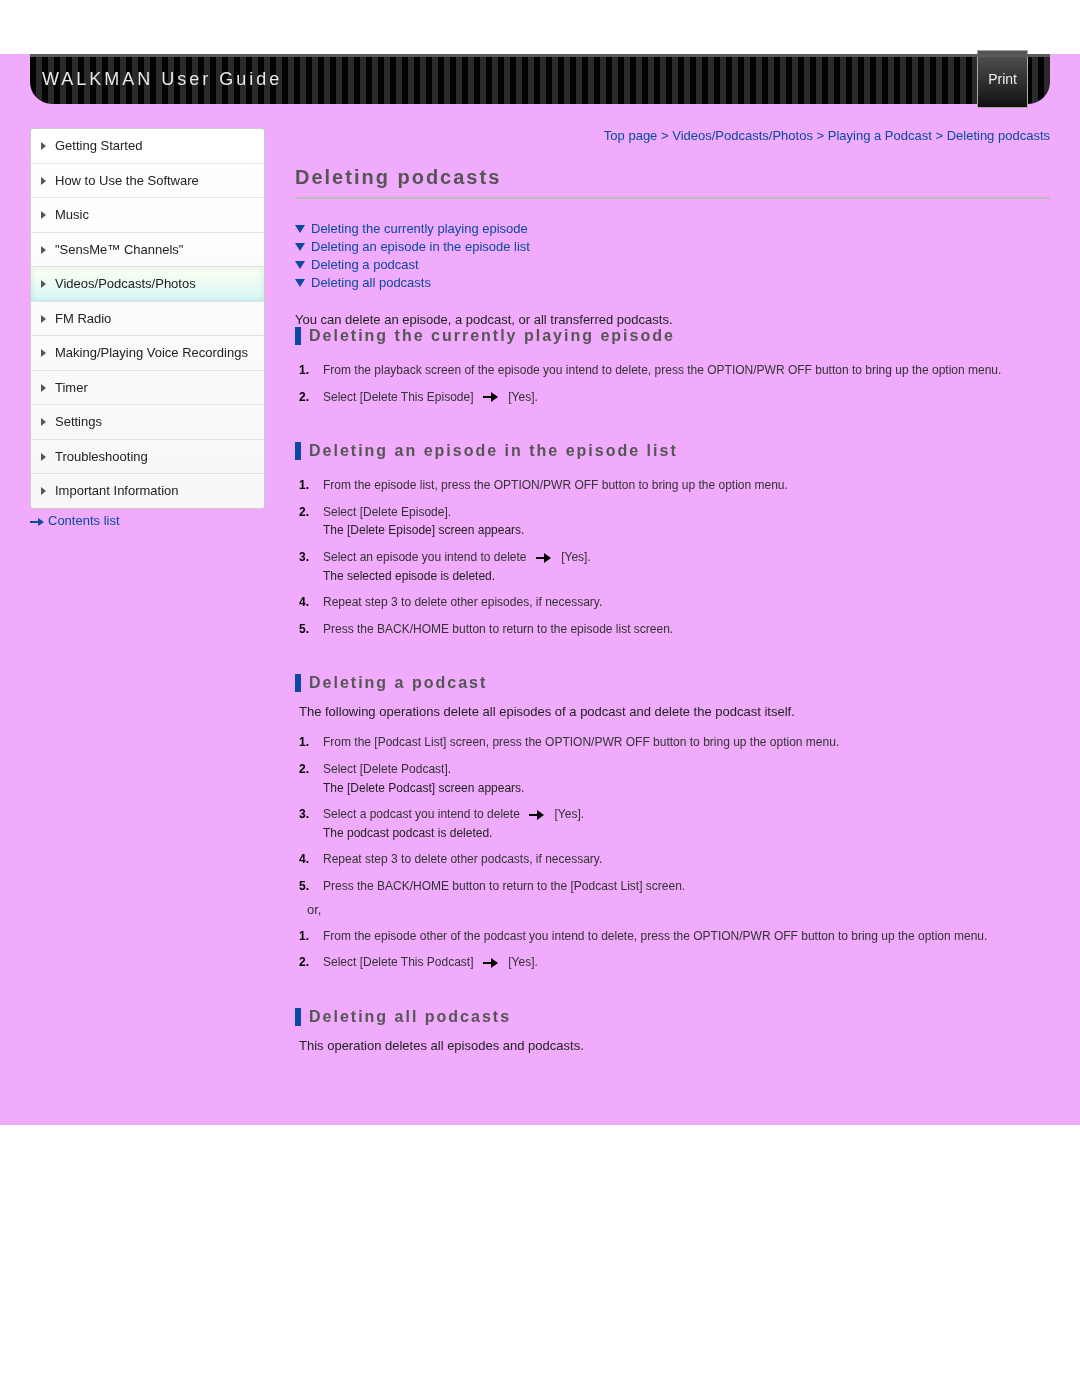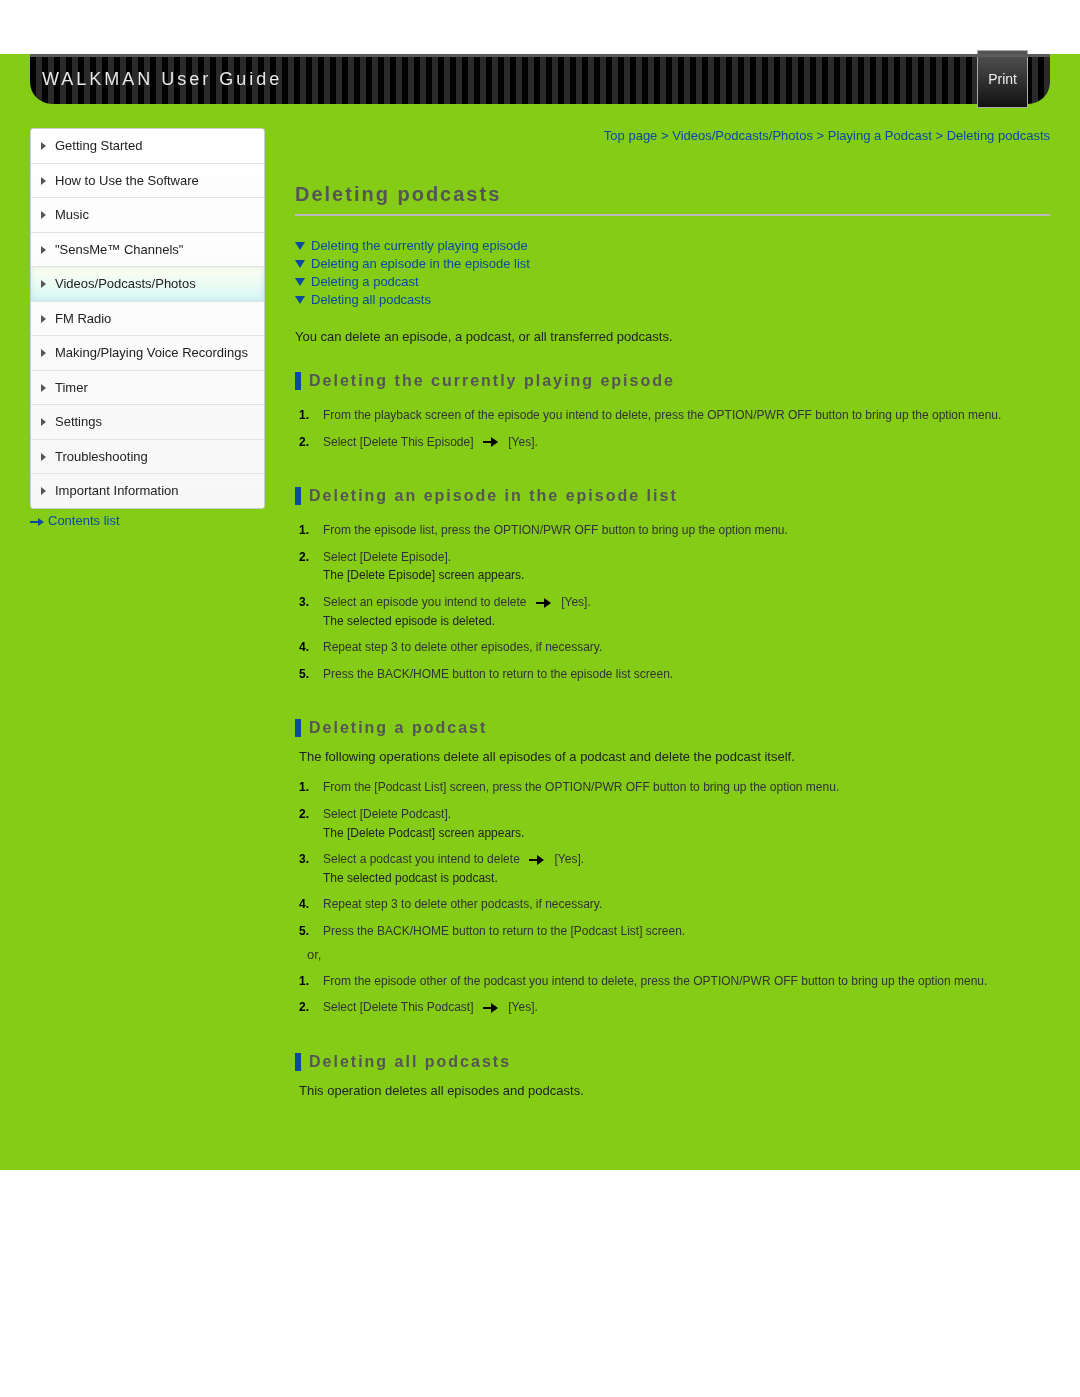--- a/index.html
+++ b/index.html
@@ -1,17 +1,17 @@
 <!DOCTYPE html>
 <html><head>
 <meta charset="utf-8">
 <style>
   * { box-sizing: border-box; margin: 0; padding: 0; }
   body { font-family: Arial, Helvetica, sans-serif; font-size: 13px; color: #333; background: #fff; }
-  .page { width: 1080px; margin: 0 auto; background: #84cc16; }
+  .page { width: 1080px; margin: 0 auto; background: #f0abfc; }
 
   
   .header {
     margin: 54px 30px 0 30px;
     height: 50px;
     background: repeating-linear-gradient(90deg, #000 0, #000 6px, #2a2a2a 6px, #2a2a2a 12px);
     border-radius: 0 0 22px 22px;
     display: flex; align-items: center; justify-content: space-between;
     padding: 0 22px 0 12px;
     position: relative;
@@ -65,40 +65,40 @@
     content:""; position:absolute; left:0; top:3px; width:9px; height:2px; background:#0b4aa0;
   }
   .arrow-r::after{
     content:""; position:absolute; left:8px; top:0;
     border-style:solid; border-width:4px 0 4px 6px;
     border-color: transparent transparent transparent #0b4aa0;
   }
 
   
   .main { flex:1; min-width:0; }
-  .breadcrumb { text-align:right; color:#0b4aa0; font-size:13px; margin-bottom:40px; }
+  .breadcrumb { text-align:right; color:#0b4aa0; font-size:13px; margin-bottom:23px; }
   .breadcrumb span{ cursor:pointer; }
   .breadcrumb .sep{ color:#0b4aa0; cursor:default; }
 
   h1.page-title{
     font-size:20px; font-weight:600; color:#555; letter-spacing:2px;
     border-bottom:2px solid #bbb; padding-bottom:8px; margin-bottom:22px;
   }
 
   .anchor-group{ margin-bottom:22px; }
   .anchor-link{
     color:#0b4aa0; font-size:13px; cursor:pointer; margin:3px 0; display:flex; align-items:center; gap:6px;
   }
   .down-icon{
     width:0;height:0;border-style:solid;border-width:8px 5px 0 5px;
     border-color:#0b4aa0 transparent transparent transparent;
     display:inline-block;
   }
 
-  p.intro{ font-size:13px; color:#222; margin-bottom:28px; }
+  p.intro{ font-size:13px; color:#222; }
 
   .section{ margin-bottom:32px; }
   .sec-title{
     font-size:16px; color:#555; letter-spacing:2px; font-weight:600;
     border-left:6px solid #0b4aa0; padding-left:8px; margin-bottom:12px;
   }
   .sec-desc{ font-size:13px; color:#222; margin:0 0 10px 4px; }
 
   ol.steps{ list-style:none; padding:0 0 0 4px; counter-reset: step; }
   ol.steps > li{
@@ -226,21 +226,21 @@
         <ol class="steps">
           <li>From the [Podcast List] screen, press the OPTION/PWR OFF button to bring up the option menu.</li>
           <li>
             <span>Select [Delete Podcast].</span>
             <span class="sub">The [Delete Podcast] screen appears.</span>
           </li>
           <li>
             <span>Select a podcast you intend to delete</span>
             <span class="inline-arrow"></span>
             <span>[Yes].</span>
-            <span class="sub">The selected podcast is podcast.</span>
+            <span class="sub">The podcast podcast is deleted.</span>
           </li>
           <li>Repeat step 3 to delete other podcasts, if necessary.</li>
           <li>Press the BACK/HOME button to return to the [Podcast List] screen.</li>
         </ol>
         <div class="or-text">or,</div>
         <ol class="steps">
           <li>From the episode other of the podcast you intend to delete, press the OPTION/PWR OFF button to bring up the option menu.</li>
           <li>
             <span>Select [Delete This Podcast]</span>
             <span class="inline-arrow"></span>

